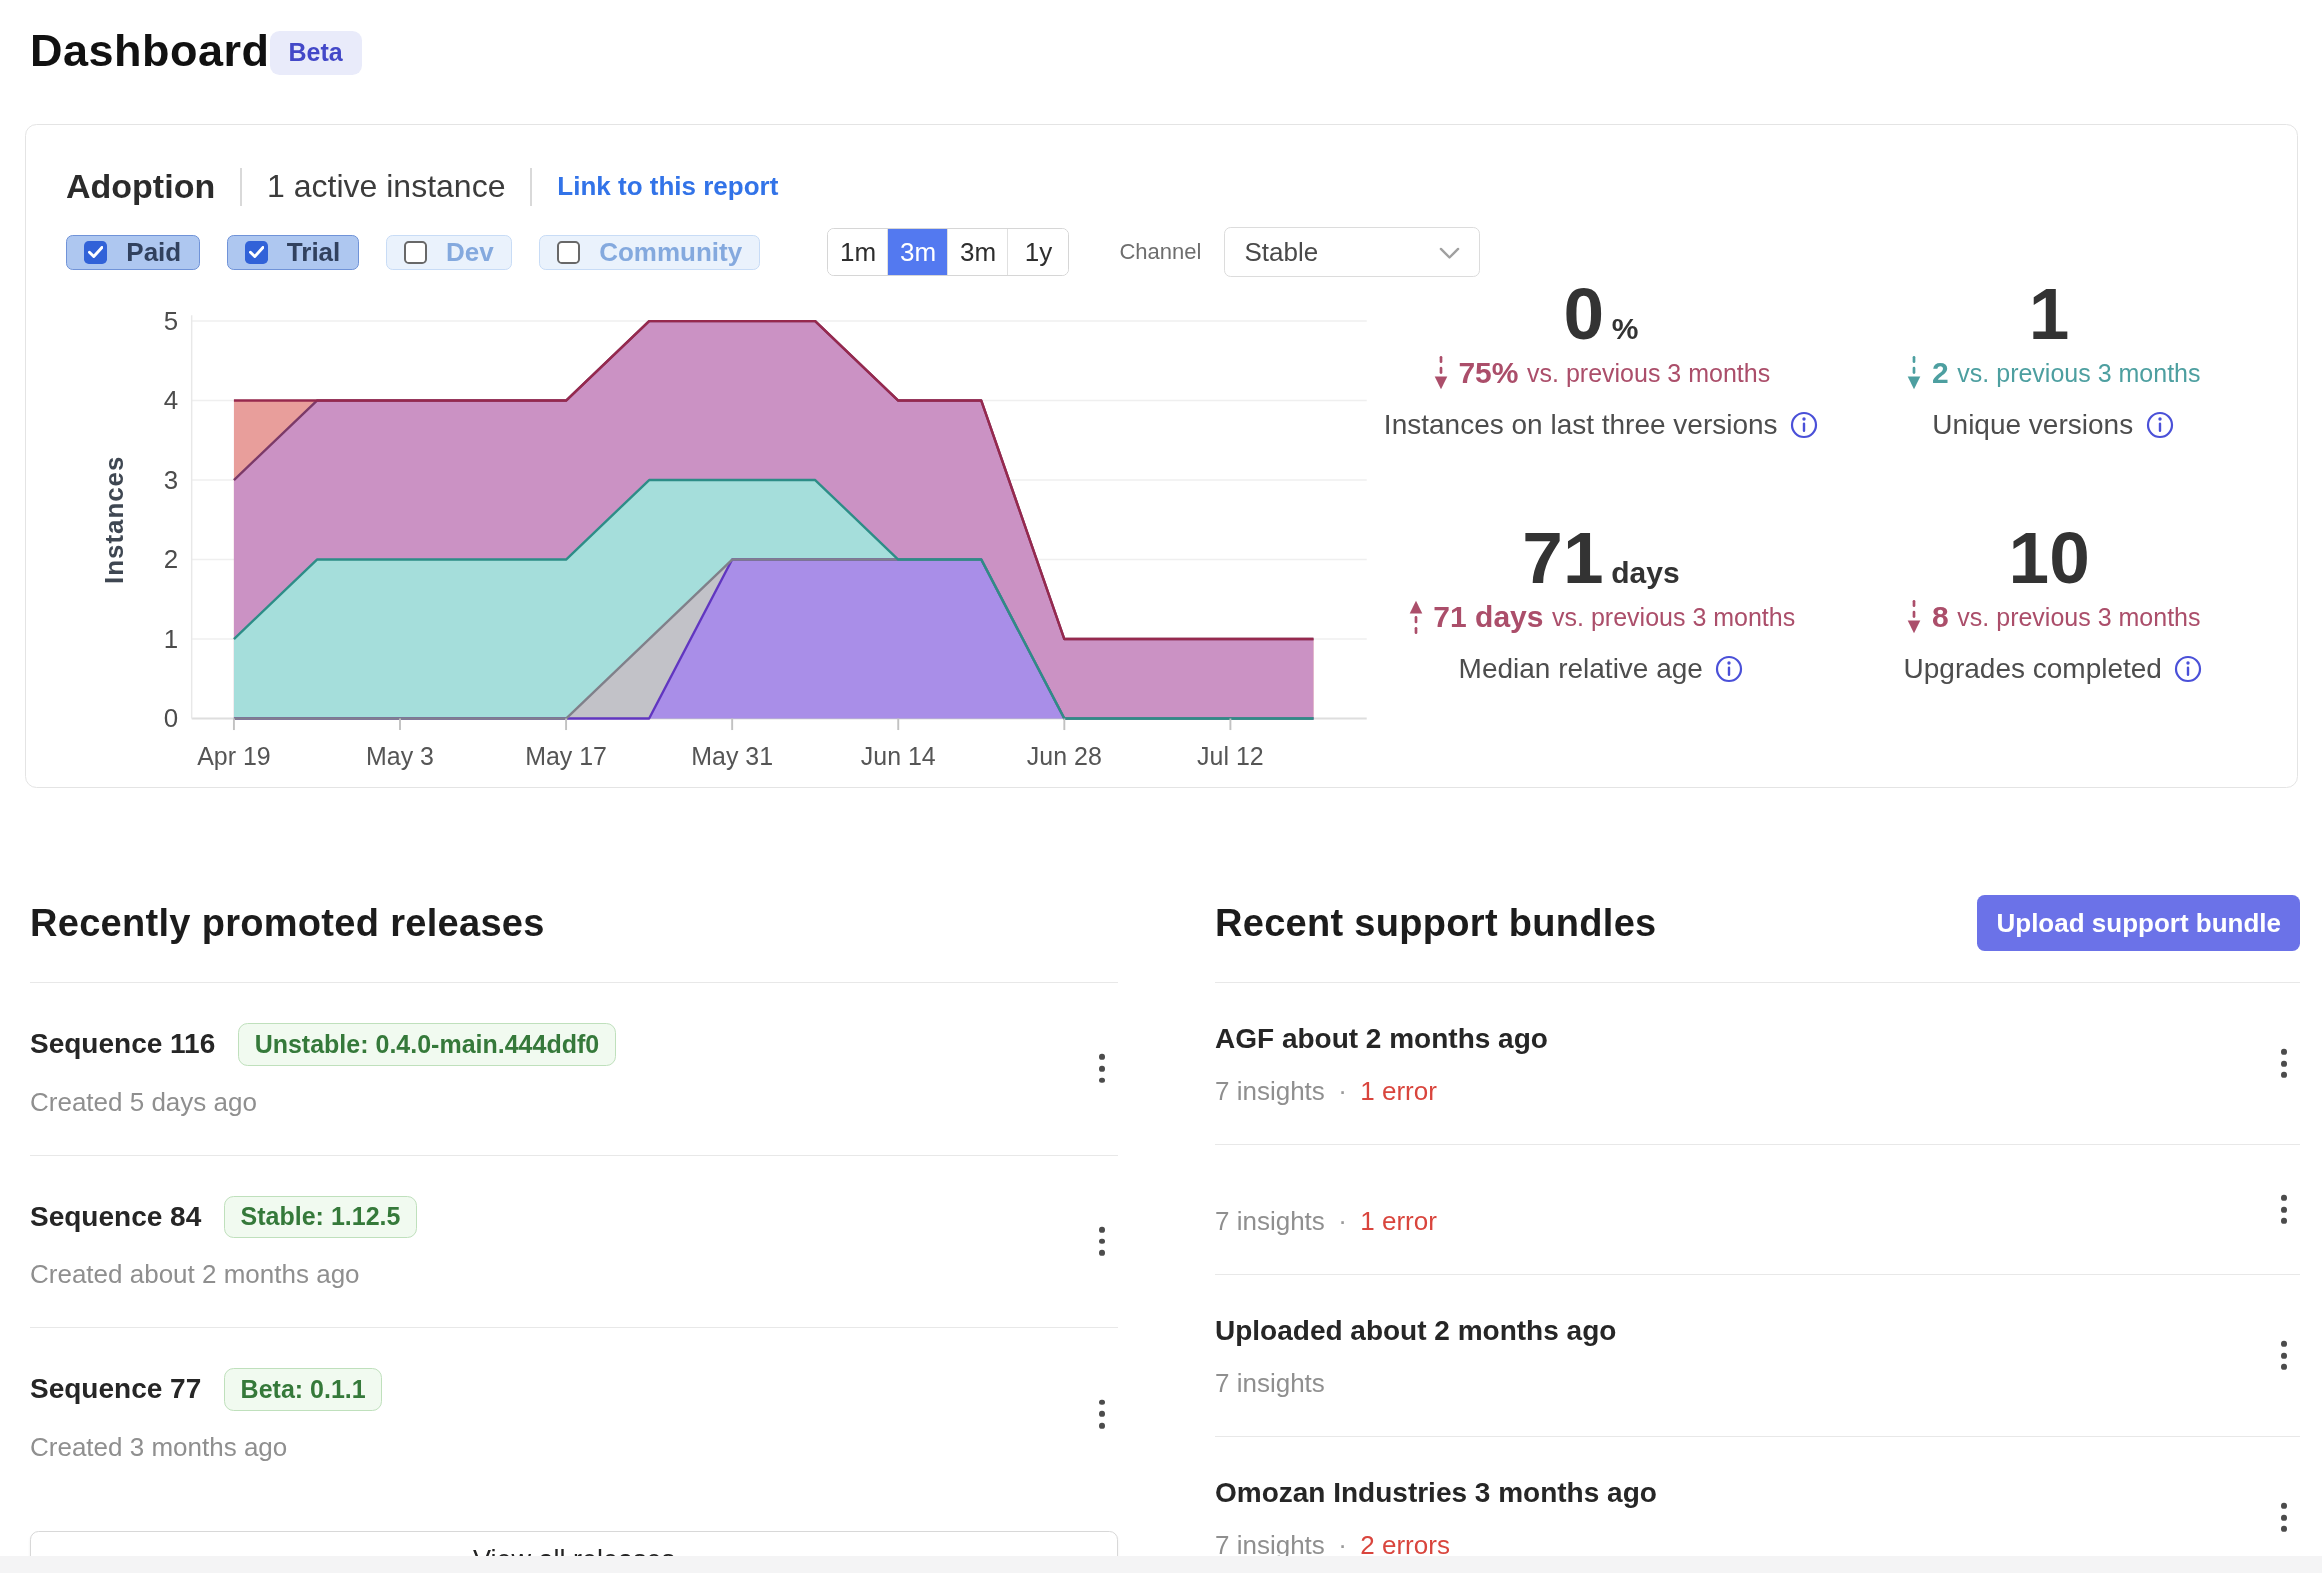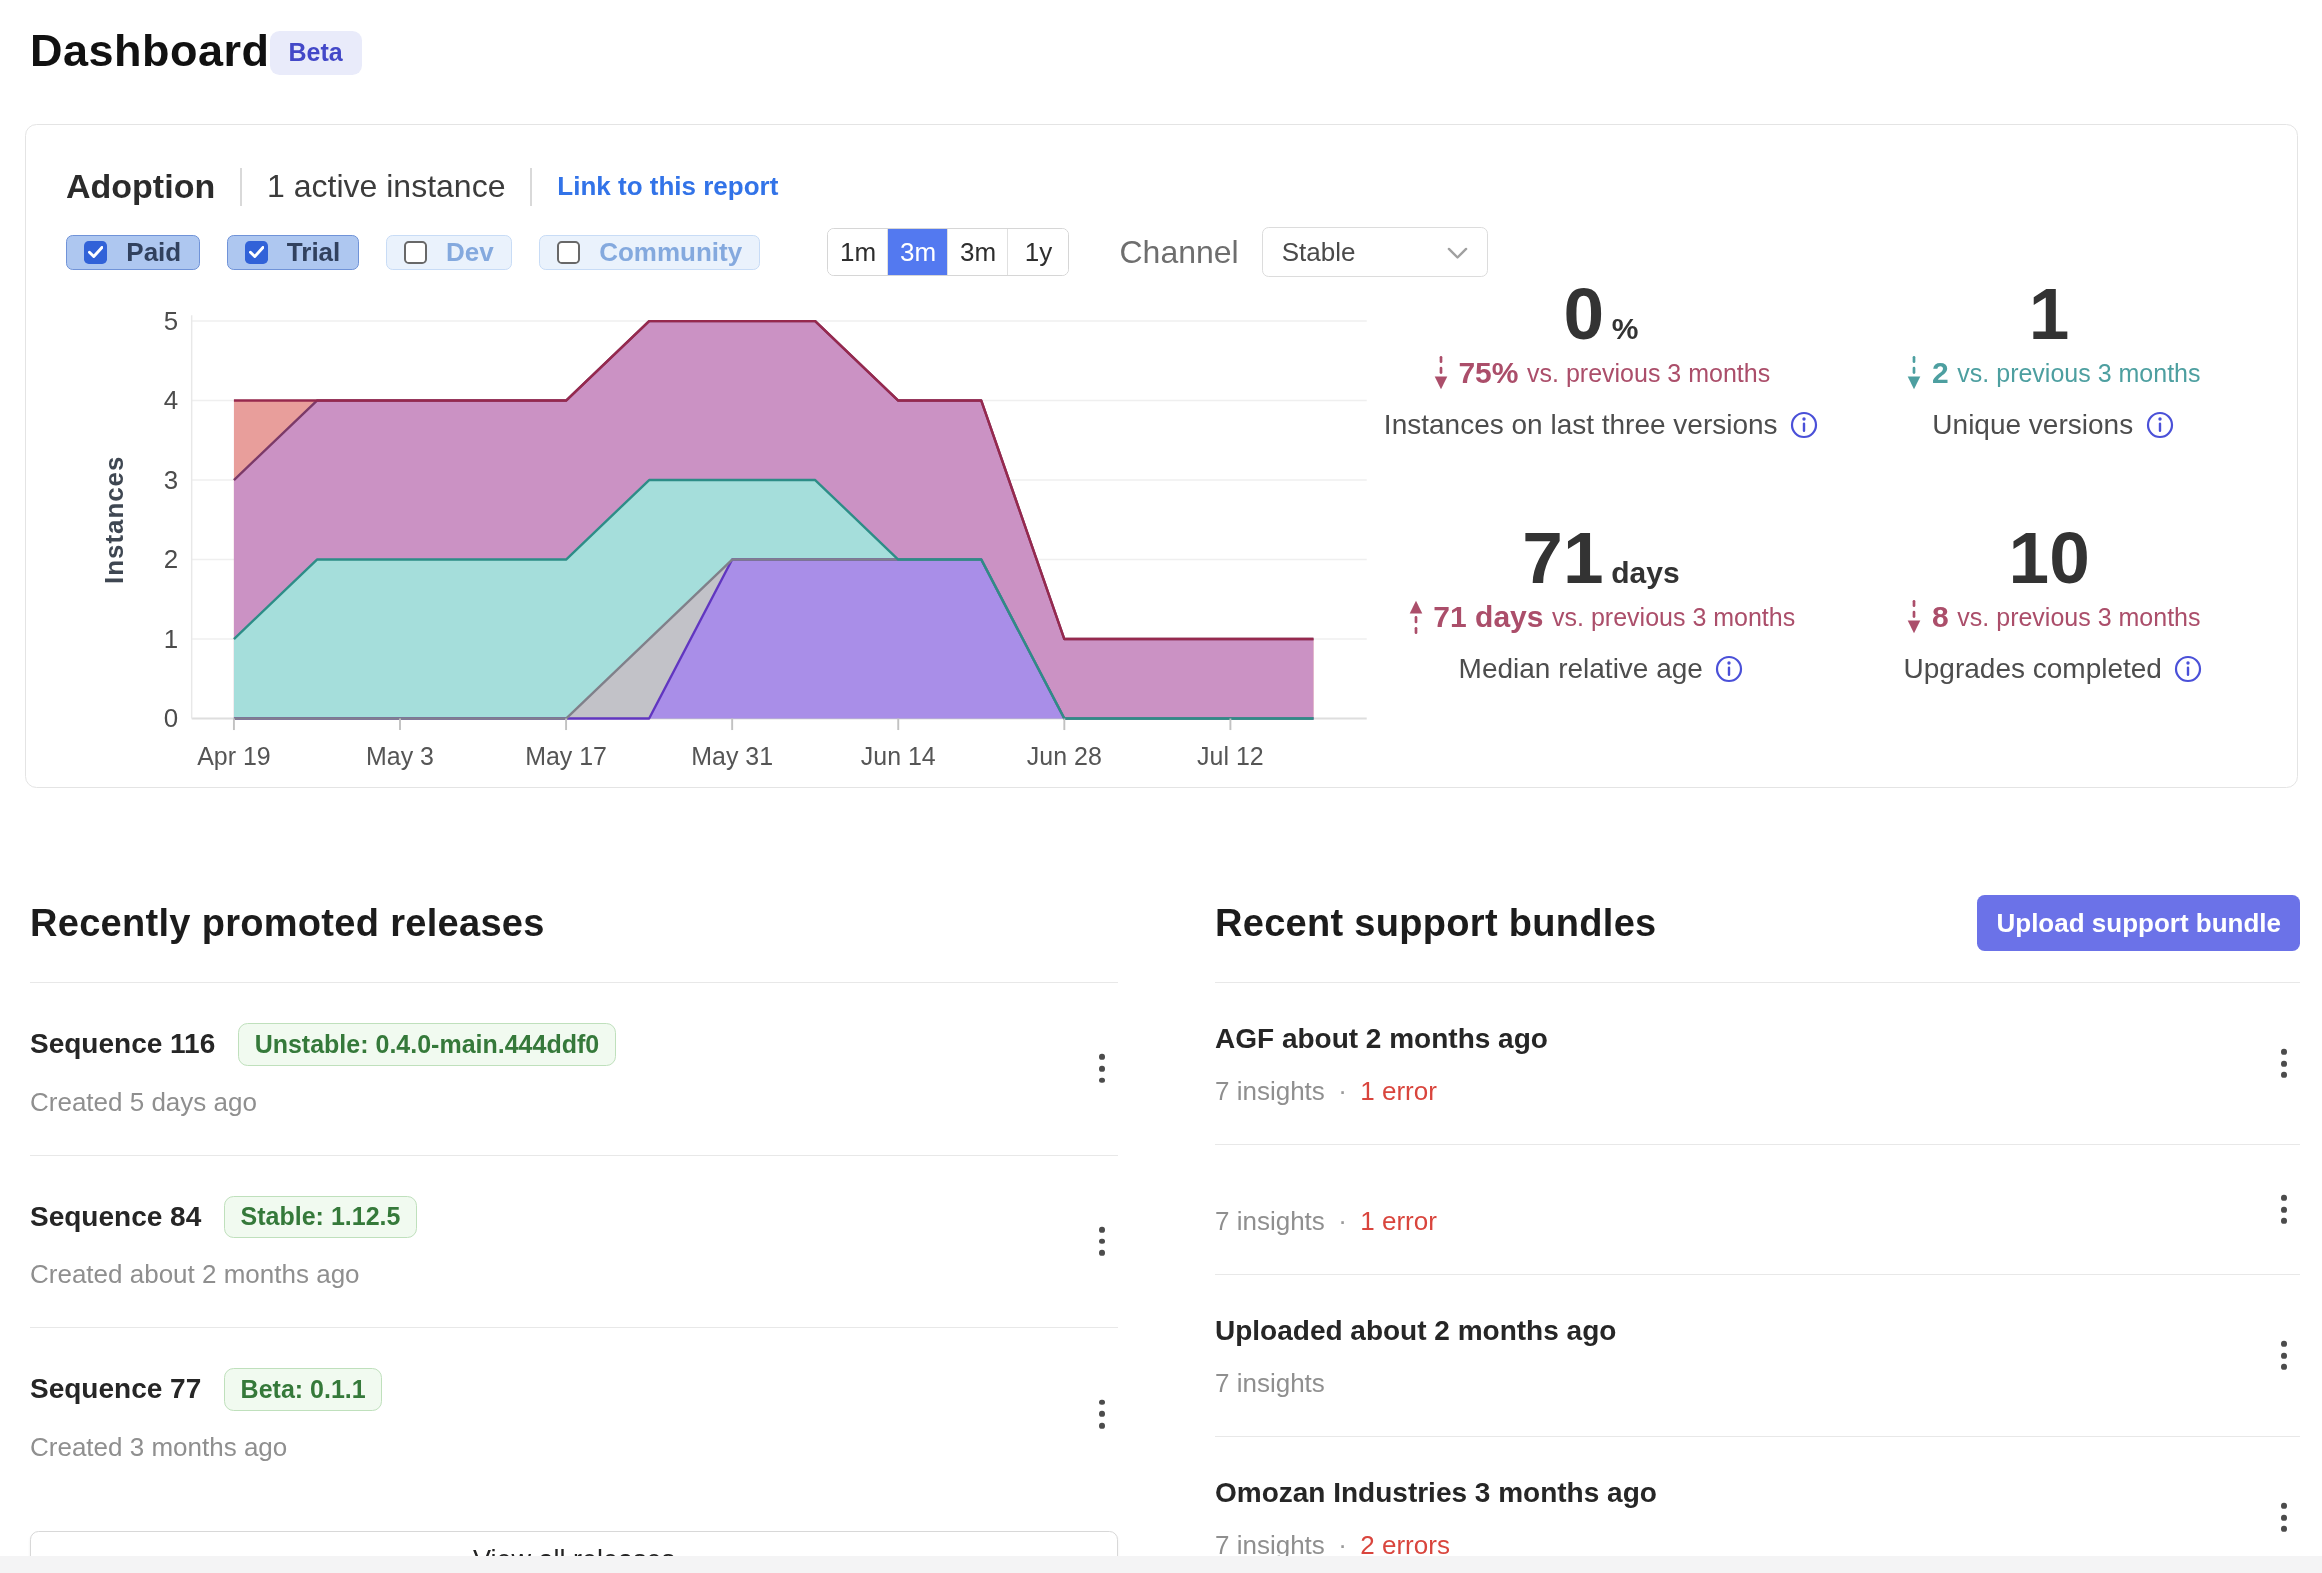--- a/index.html
+++ b/index.html
@@ -36,22 +36,22 @@
 
   .range-group { display:flex; border:1.9px solid #d6d6d6; border-radius:6.7px; overflow:hidden;
     margin-left:40px; height:48px; }
   .range-btn { width:60px; display:flex; align-items:center; justify-content:center;
     font-size:26px; color:#2e2e2e; background:#fff; border:none; cursor:pointer;
     border-right:1px solid #e0e0e0; font-family:"Liberation Sans","DejaVu Sans",sans-serif; }
   .range-btn:last-child { border-right:none; }
   .range-btn.selected { background:#5379f0; color:#fff; }
 
   .channel-wrap { display:flex; align-items:center; margin-left:50px; }
-  .channel-label { font-size:32px; color:#6e6e6e; margin-right:23px; }
-  .channel-select { width:226px; height:50px; border:1.9px solid #dcdcdc; border-radius:6.7px;
+  .channel-label { font-size:22px; color:#6e6e6e; margin-right:23px; }
+  .channel-select { width:256px; height:50px; border:1.9px solid #dcdcdc; border-radius:6.7px;
     display:flex; align-items:center; justify-content:space-between; padding:0 19px;
     font-size:26px; color:#4a4a4a; background:#fff; cursor:pointer; }
 
   .chart-svg { position:absolute; left:71px; top:174px; width:1278px; height:480px; }
   .chart-svg .ytick { font-family:"Liberation Sans","DejaVu Sans",sans-serif; font-size:27px; fill:#4c4c4c; }
   .chart-svg .xtick { font-family:"Liberation Sans","DejaVu Sans",sans-serif; font-size:26px; fill:#555; }
   .chart-svg .ylab  { font-family:"Liberation Sans","DejaVu Sans",sans-serif; font-size:27px; font-weight:700;
     fill:#3f4752; letter-spacing:1px; }
 
   

